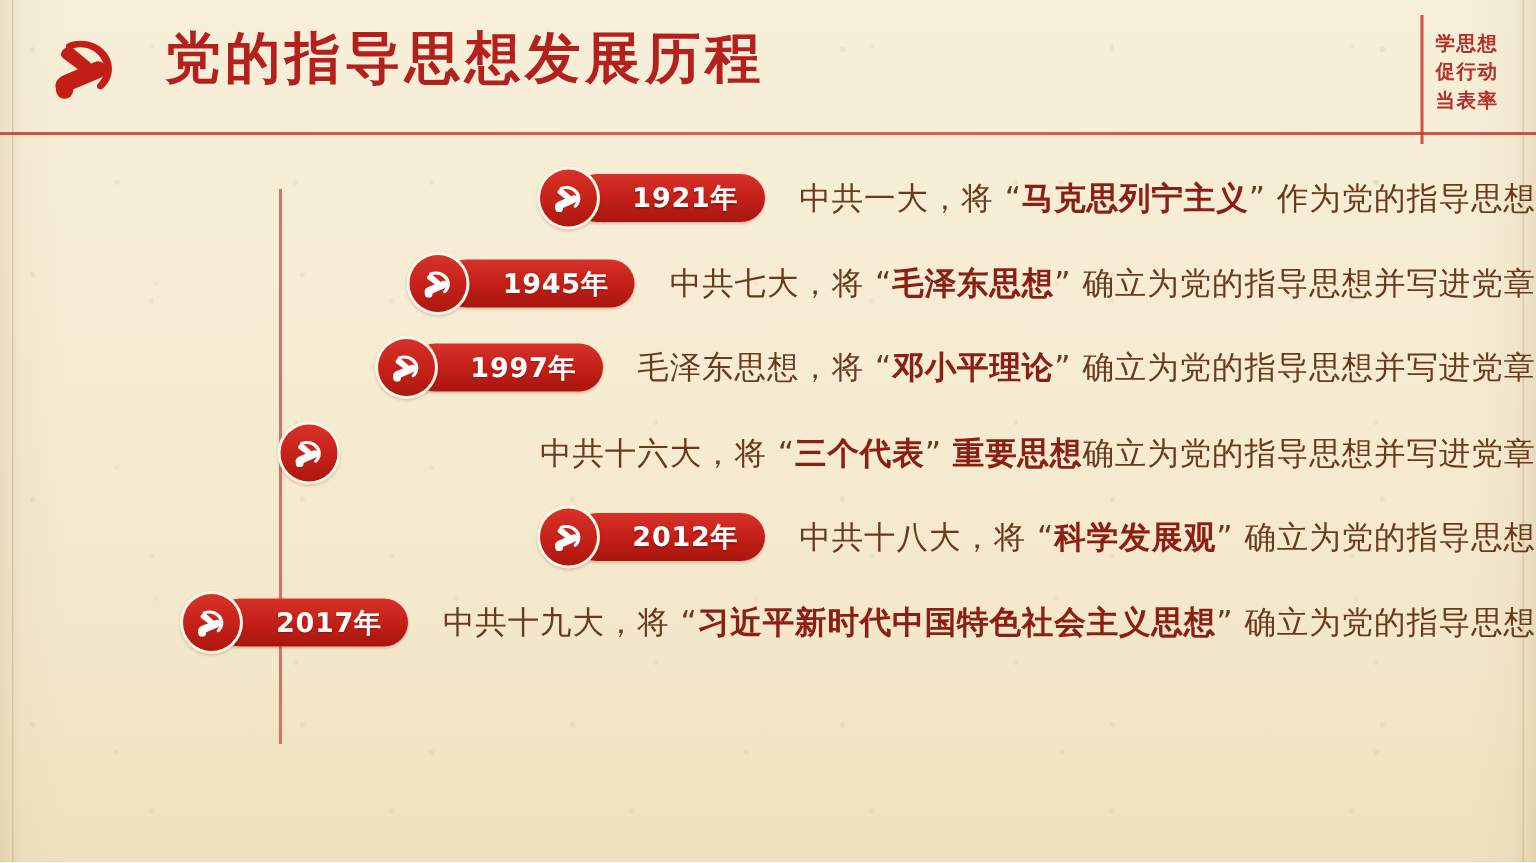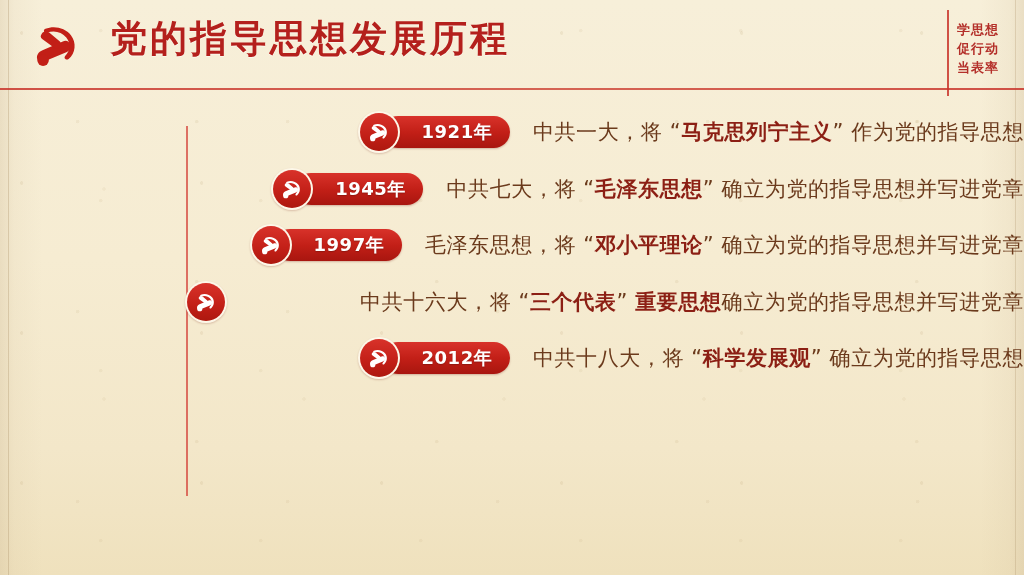--- a/index.html
+++ b/index.html
@@ -289,16 +289,36 @@
                     <path d="M30,22 C45,16 64,20 74,33 C84,46 82,64 70,74 C66,77 61,73 64,69 C73,60 74,47 66,37 C58,27 44,24 33,29 C28,31 25,24 30,22 Z"></path>
                     <path d="M24,30 C27,26 33,26 37,29 L55,44 C58,47 58,51 55,54 C52,57 47,57 44,54 L25,40 C21,37 21,34 24,30 Z"></path>
                     <circle cx="26" cy="76" r="10"></circle>
                   </g>
                 </svg>
               </div>
             </div>
           </div>
           <div class="row-text"><span>中共十八大，将 “</span><span class="hl">科学发展观</span><span>” 确立为党的指导思想</span></div>
         </div>
+        <div class="row">
+          <div class="badge">
+            <div class="badge-pill">
+              <span class="badge-year">2017年</span>
+            </div>
+            <div class="badge-emblem">
+              <div class="badge-emblem-inner">
+                <svg viewBox="0 0 100 100" xmlns="http://www.w3.org/2000/svg">
+                  <g fill="#ffffff">
+                    <path d="M16,74 C14,68 18,62 25,59 L60,44 C66,41 71,44 73,49 C75,55 71,61 65,63 L34,76 C28,79 19,80 16,74 Z"></path>
+                    <path d="M30,22 C45,16 64,20 74,33 C84,46 82,64 70,74 C66,77 61,73 64,69 C73,60 74,47 66,37 C58,27 44,24 33,29 C28,31 25,24 30,22 Z"></path>
+                    <path d="M24,30 C27,26 33,26 37,29 L55,44 C58,47 58,51 55,54 C52,57 47,57 44,54 L25,40 C21,37 21,34 24,30 Z"></path>
+                    <circle cx="26" cy="76" r="10"></circle>
+                  </g>
+                </svg>
+              </div>
+            </div>
+          </div>
+          <div class="row-text"><span>中共十九大，将 “</span><span class="hl">习近平新时代中国特色社会主义思想</span><span>” 确立为党的指导思想</span></div>
+        </div>
       </div>
   </div>
 
 </div>
 
 </body></html>

